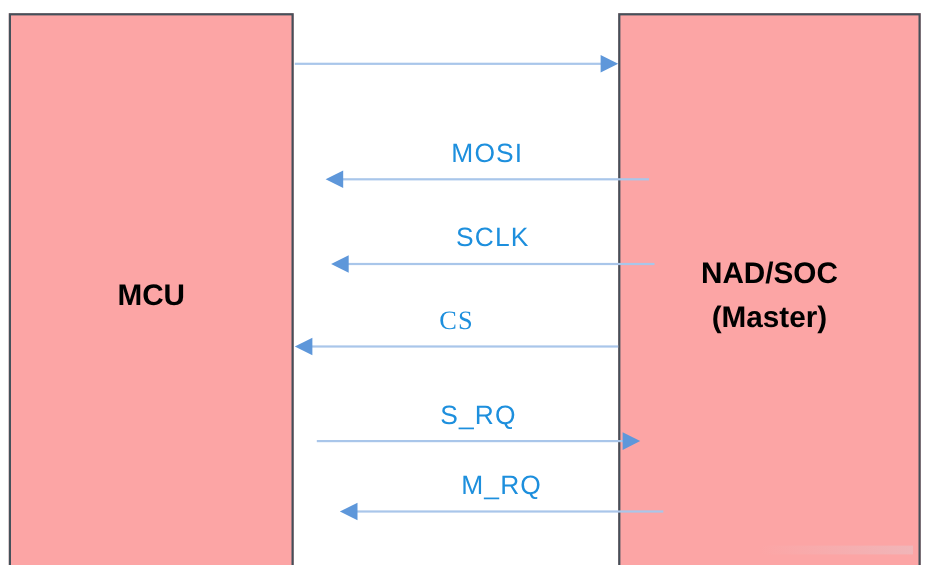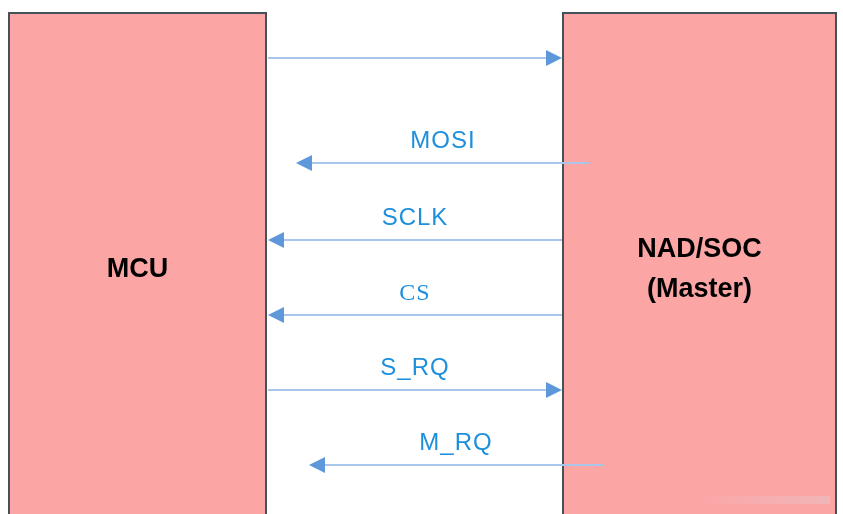--- a/index.html
+++ b/index.html
@@ -93,35 +93,35 @@
           <div class="head"></div>
         </div>
       </div>
       <div class="signal" style="top: 125px; padding-left: 28px;">
         <div class="signal-label">MOSI</div>
         <div class="arrow dir-left">
           <div class="shaft"></div>
           <div class="head"></div>
         </div>
       </div>
-      <div class="signal" style="top: 202px;">
+      <div class="signal" style="top: 202px; padding-left: 33px;">
         <div class="signal-label">SCLK</div>
         <div class="arrow dir-left">
           <div class="shaft"></div>
           <div class="head"></div>
         </div>
       </div>
       <div class="signal" style="top: 277px; font-family: Liberation Serif, serif;">
         <div class="signal-label">CS</div>
         <div class="arrow dir-left">
           <div class="shaft"></div>
           <div class="head"></div>
         </div>
       </div>
-      <div class="signal" style="top: 352px;">
+      <div class="signal" style="top: 363px; padding-left: 20px;">
         <div class="signal-label">S_RQ</div>
         <div class="arrow dir-right">
           <div class="shaft"></div>
           <div class="head"></div>
         </div>
       </div>
       <div class="signal" style="top: 427px; margin-left: 41px;">
         <div class="signal-label">M_RQ</div>
         <div class="arrow dir-left">
           <div class="shaft"></div>

